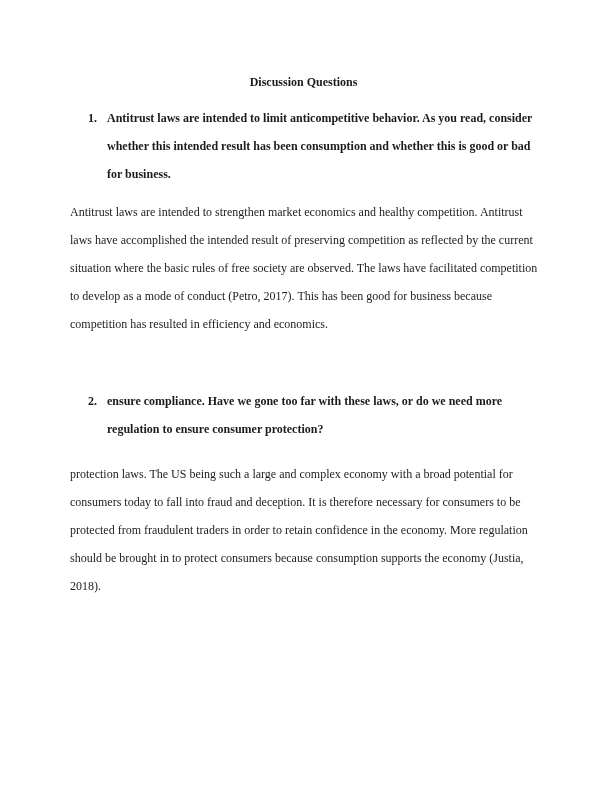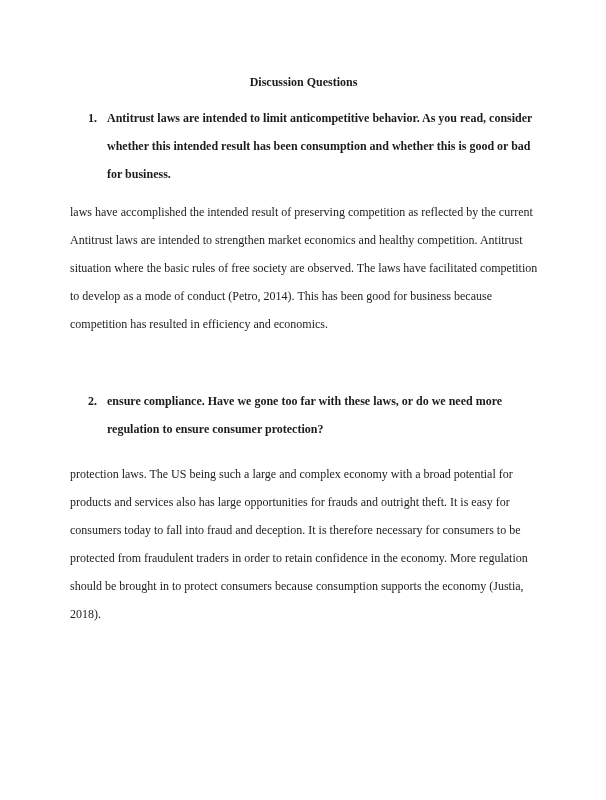--- a/index.html
+++ b/index.html
@@ -72,39 +72,38 @@
     <section class="qa-block first">
       <div class="question">
         <span class="q-number">1.</span>
         <div class="q-lines">
             <div class="line">Antitrust laws are intended to limit anticompetitive behavior. As you read, consider</div>
             <div class="line">whether this intended result has been consumption and whether this is good or bad</div>
             <div class="line">for business.</div>
           </div>
       </div>
       <div class="answer">
+          <div class="line">Antitrust laws are intended to strengthen market economics and healthy competition. Antitrust</div>
           <div class="line">laws have accomplished the intended result of preserving competition as reflected by the current</div>
-          <div class="line">Antitrust laws are intended to strengthen market economics and healthy competition. Antitrust</div>
           <div class="line">situation where the basic rules of free society are observed. The laws have facilitated competition</div>
-          <div class="line">to develop as a mode of conduct (Petro, 2014). This has been good for business because</div>
+          <div class="line">to develop as a mode of conduct (Petro, 2017). This has been good for business because</div>
           <div class="line">competition has resulted in efficiency and economics.</div>
         </div>
     </section>
 
     <section class="qa-block second">
       <div class="question">
         <span class="q-number">2.</span>
         <div class="q-lines">
             <div class="line">ensure compliance. Have we gone too far with these laws, or do we need more</div>
             <div class="line">regulation to ensure consumer protection?</div>
           </div>
       </div>
       <div class="answer">
           <div class="line">protection laws. The US being such a large and complex economy with a broad potential for</div>
-          <div class="line">products and services also has large opportunities for frauds and outright theft. It is easy for</div>
           <div class="line">consumers today to fall into fraud and deception. It is therefore necessary for consumers to be</div>
           <div class="line">protected from fraudulent traders in order to retain confidence in the economy. More regulation</div>
           <div class="line">should be brought in to protect consumers because consumption supports the economy (Justia,</div>
           <div class="line">2018).</div>
         </div>
     </section>
 
   </div>
 </div>
 

